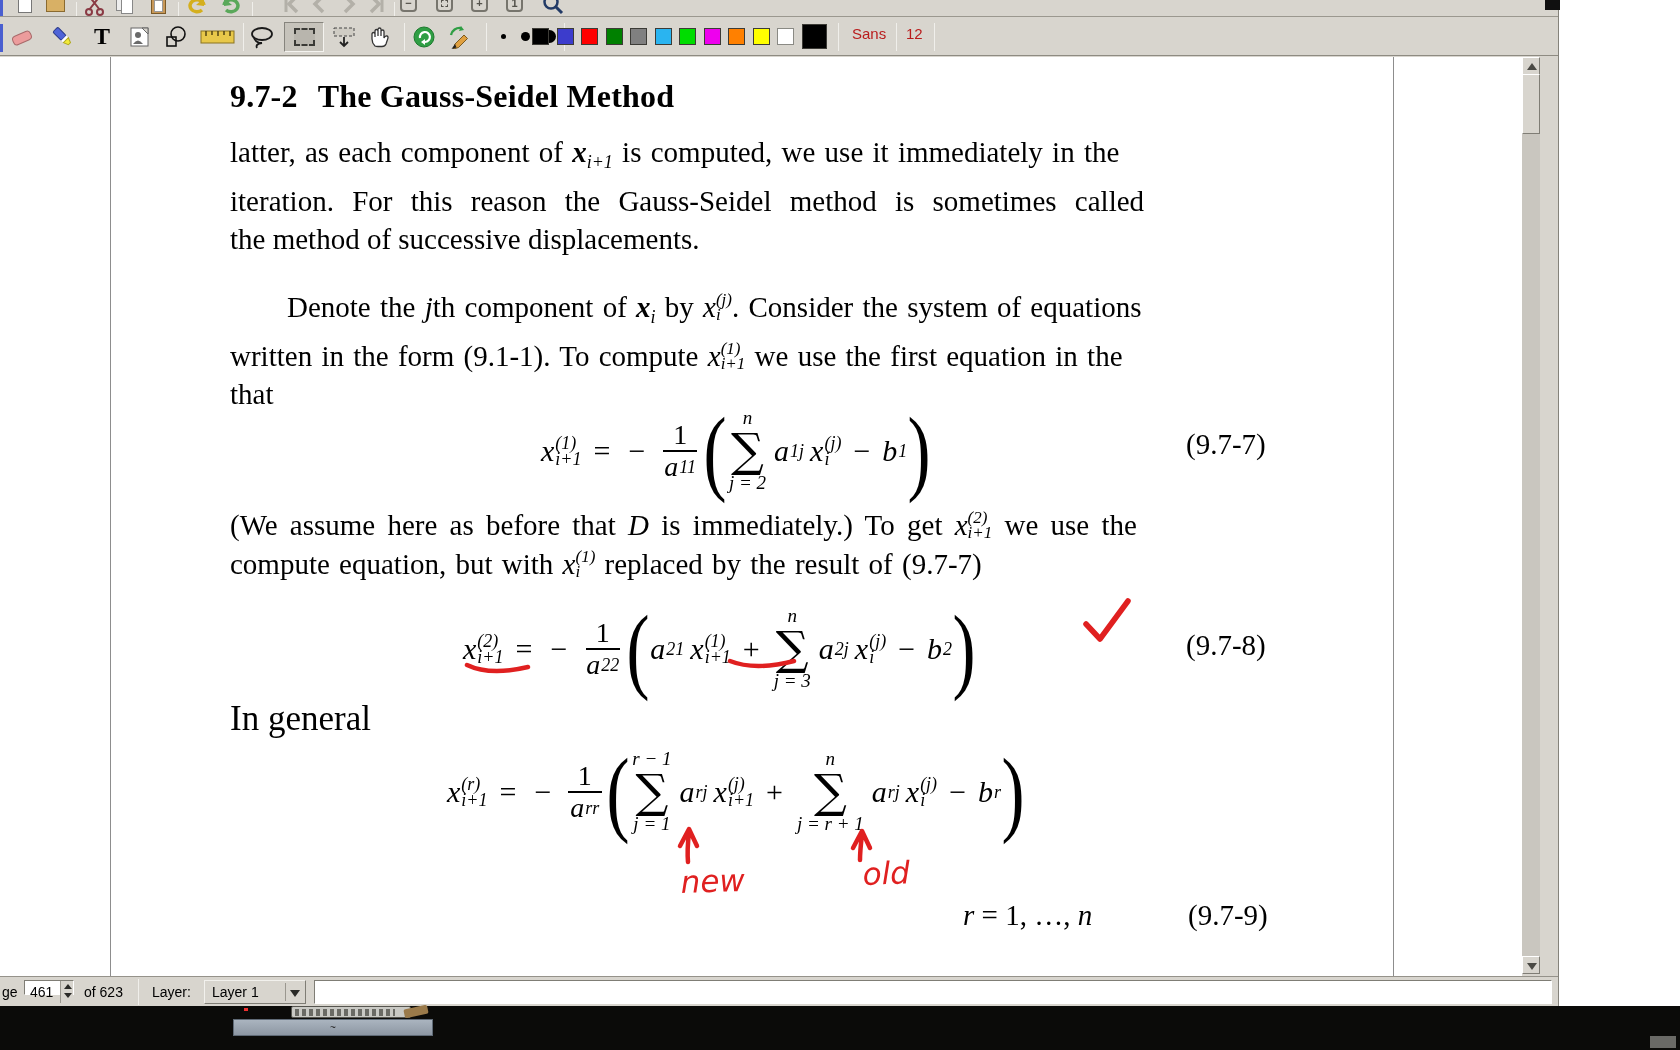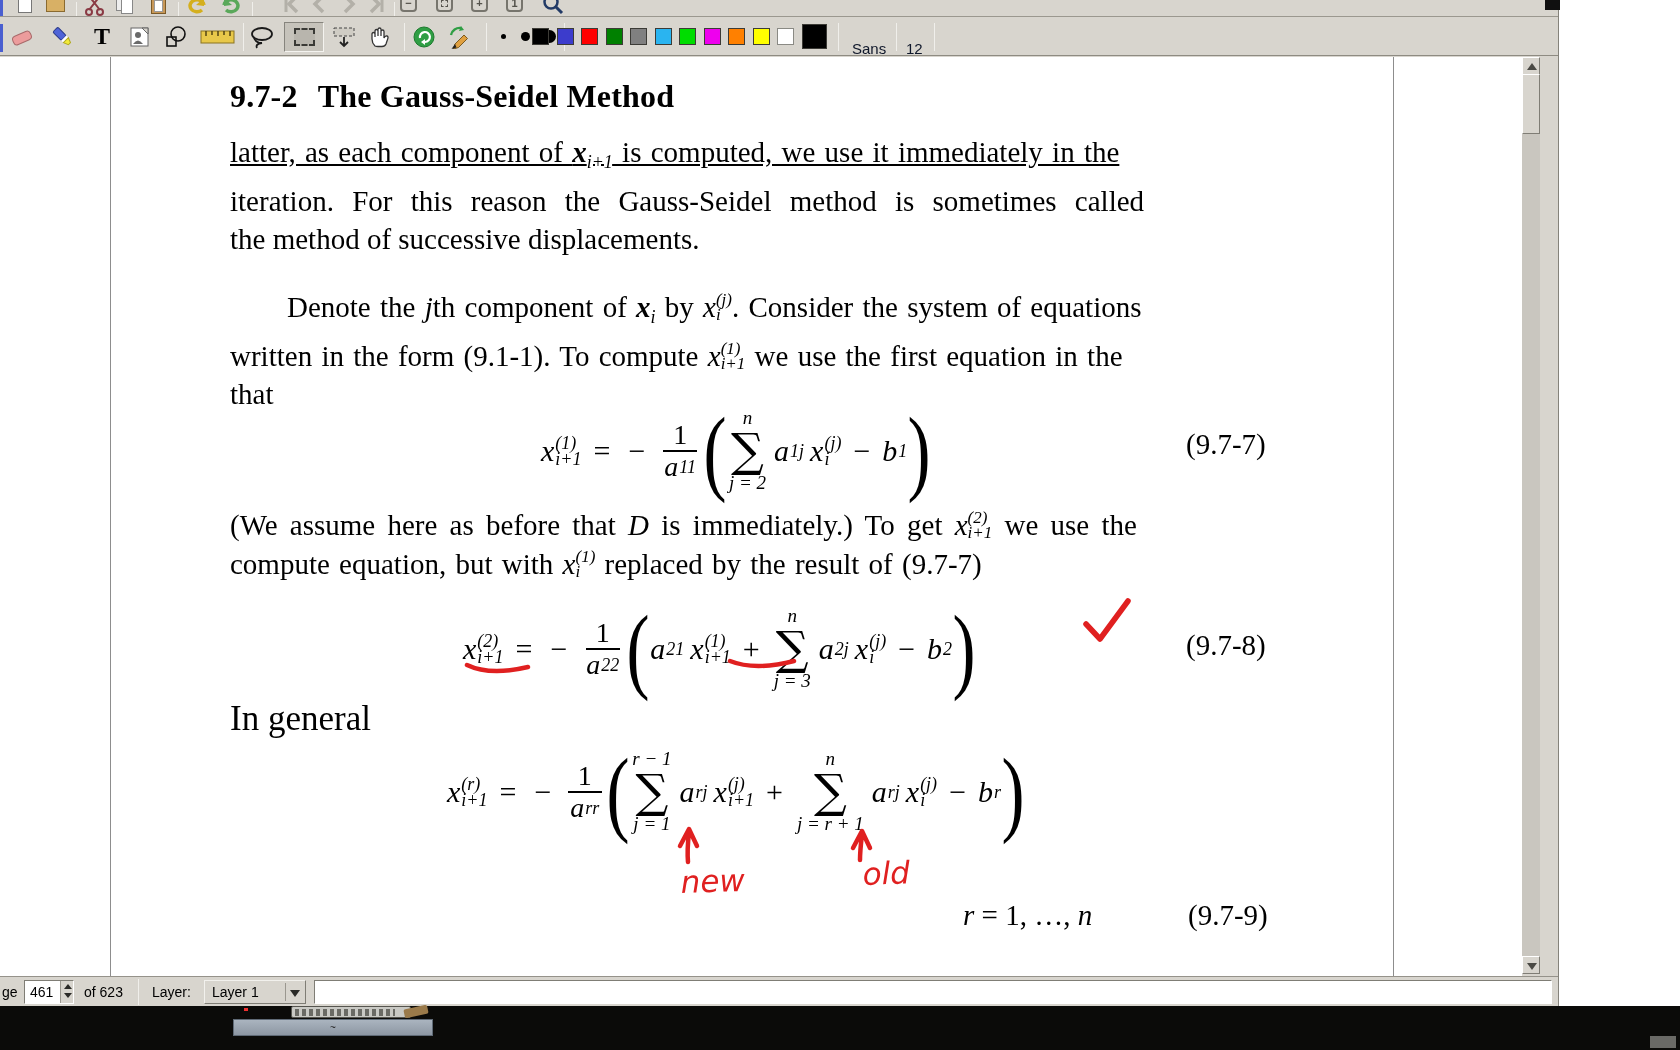--- a/index.html
+++ b/index.html
@@ -23,21 +23,21 @@
 #tb1 .sep{top:2px;height:15px}
 #tb2 .sep{top:5px;height:28px}
 .sliver{position:absolute;left:0;width:3px;background:#4a5fd0}
 .zbox{position:absolute;width:17px;height:17px;border:2px solid #77756d;border-radius:4px;
   color:#55534c;font:bold 11px/13px "Liberation Sans",sans-serif;text-align:center;top:3px}
 .toolbtn{position:absolute;top:4px;height:30px;background:transparent;border:1px solid transparent}
 .toolbtn.pressed{background:#c6c3bb;border:1px solid #86847d;border-bottom-color:#f4f3ef;border-right-color:#f4f3ef}
 .swatchrow{position:absolute;top:10px;left:532px;height:18px}
 .swatch{display:inline-block;width:17px;height:17px;margin-right:7.5px;border:1px solid #3c3b36;vertical-align:top}
 .bigswatch{position:absolute;left:802px;top:6px;width:25px;height:25px;border:1px solid #3c3b36}
-.fontbtn{position:absolute;top:20px;height:22px;color:#0f172a;font:15px/22px "Liberation Sans",sans-serif;padding:0 6px}
+.fontbtn{position:absolute;top:5px;height:22px;color:#b91c1c;font:15px/22px "Liberation Sans",sans-serif;padding:0 6px}
 .dot{position:absolute;border-radius:50%;background:#000}
 
 
 #canvas{position:absolute;left:0;top:57px;width:1522px;height:919px;background:#fff;overflow:hidden}
 .pageline-v{position:absolute;top:0;width:1px;height:919px;background:#8d8d8d}
 .doc{color:#000;font-family:"Liberation Serif","DejaVu Serif",serif}
 #title{position:absolute;left:230px;top:21px;font-size:32px;font-weight:bold;letter-spacing:.2px}
 #title .num{margin-right:20px}
 .para{position:absolute;left:230px;width:1060px;font-size:29px;line-height:38.6px}
 .tline{white-space:nowrap}
@@ -85,21 +85,21 @@
   border:1px solid #fff;border-bottom-color:#7f7d75;border-right-color:#7f7d75}
 .sbtn .tri{position:absolute;left:4px;width:0;height:0;border-left:5px solid transparent;border-right:5px solid transparent}
 .tri-up{top:5px;border-bottom:7px solid #4a4944}
 .tri-dn{top:6px;border-top:7px solid #4a4944}
 #sthumb{position:absolute;left:0;top:17px;width:18px;height:60px;background:#d8d5ce;
   border:1px solid #fff;border-bottom-color:#7f7d75;border-right-color:#7f7d75}
 
 
 #statusbar{position:absolute;left:0;top:976px;width:1558px;height:30px;background:#d8d5ce;border-top:1px solid #95928a;font-size:14px;color:#000}
 #sb-page-label{position:absolute;left:2px;top:7px}
-#sb-spin{position:absolute;left:24px;top:3px;width:50px;height:24px;background:#fff;border:1px solid #7f7d75;border-bottom-color:#fff;border-right-color:#fff}
+#sb-spin{position:absolute;left:24px;top:3px;width:50px;height:15px;background:#fff;border:1px solid #7f7d75;border-bottom-color:#fff;border-right-color:#fff}
 #sb-spin .val{position:absolute;left:5px;top:3px}
 #sb-spin .arrows{position:absolute;right:0;top:0;width:13px;height:22px;background:#d8d5ce;border-left:1px solid #9a978f}
 #sb-spin .a{position:absolute;left:3px;width:0;height:0;border-left:4px solid transparent;border-right:4px solid transparent}
 #sb-of{position:absolute;left:84px;top:7px}
 .sbsep{position:absolute;top:2px;width:1px;height:26px;background:#9a978f;border-right:1px solid #f0efeb}
 #sb-layer-label{position:absolute;left:152px;top:7px}
 #sb-combo{position:absolute;left:204px;top:3px;width:102px;height:24px;background:#d8d5ce;
   border:1px solid #f2f1ed;border-bottom-color:#7f7d75;border-right-color:#7f7d75}
 #sb-combo .val{position:absolute;left:7px;top:3px}
 #sb-combo .dd{position:absolute;right:2px;top:2px;width:18px;height:18px;border-left:1px solid #9a978f}
@@ -316,21 +316,21 @@
 
     <div id="canvas">
       <div class="pageline-v" style="left:110px"></div>
       <div class="pageline-v" style="left:1393px"></div>
 
       <div id="title" class="doc">
         <span class="num">9.7-2</span><span>The Gauss-Seidel Method</span>
       </div>
 
       <div id="p1" class="para doc">
-          <div class="tline" style="word-spacing: 2px; text-decoration: underline;"><span>latter, as each component of </span><span class="seg-bi">x</span><span class="seg-sub">i+1</span><span> is computed, we use it immediately in the</span></div>
+          <div class="tline" style="word-spacing: 2px;"><span>latter, as each component of </span><span class="seg-bi">x</span><span class="seg-sub">i+1</span><span> is computed, we use it immediately in the</span></div>
           <div class="tline" style="word-spacing: 11px;"><span>iteration. For this reason the Gauss-Seidel method is sometimes called</span></div>
           <div class="tline"><span>the method of successive displacements.</span></div>
         </div>
       <div id="p2" class="para doc">
           <div class="tline" style="word-spacing: 2px; padding-left: 57px;"><span>Denote the </span><span class="seg-i">j</span><span>th component of </span><span class="seg-bi">x</span><span class="seg-sub">i</span><span> by </span><span class="msswrap">
               <span class="mssbase">x</span>
               <span class="mstack">
                 <span>(j)</span>
                 <span>i</span>
               </span>

